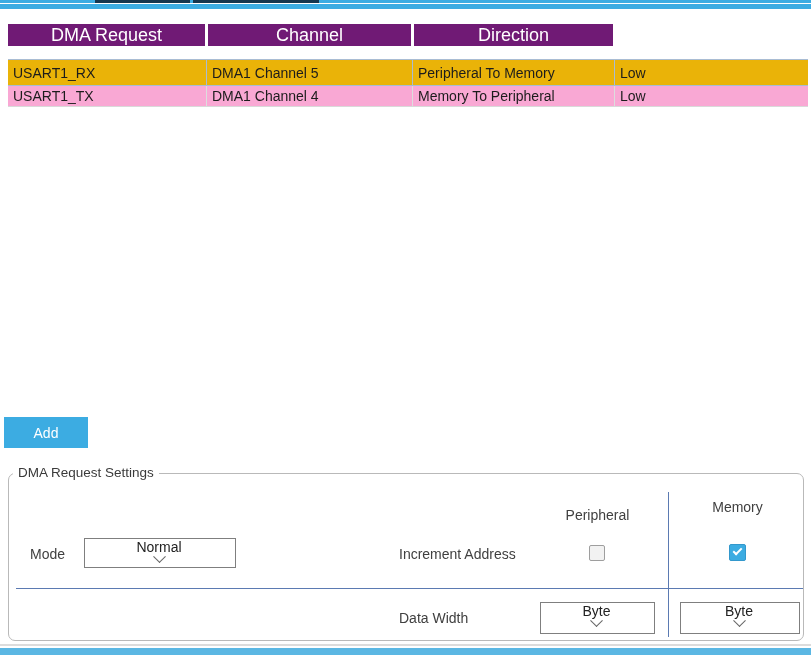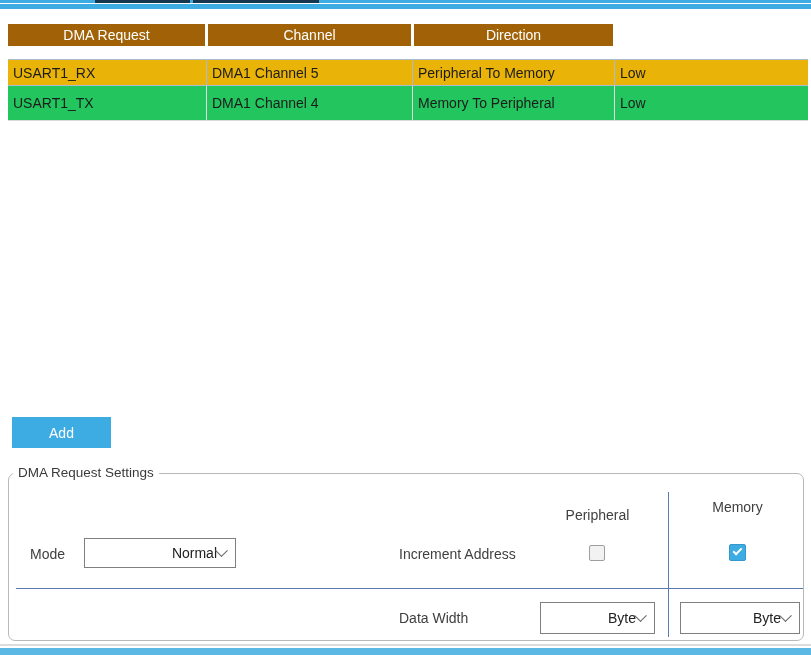--- a/index.html
+++ b/index.html
@@ -10,37 +10,37 @@
   
   .strip1 { position:absolute; left:0; top:0; width:811px; height:3px; background:#3CACE2; }
   .tab-dark { position:absolute; top:0; height:3px; background:#16364E; }
   .tab-dark.seg1 { left:95px; width:95px; }
   .tab-dark.seg2 { left:193px; width:126px; }
   .strip2 { position:absolute; left:0; top:4px; width:811px; height:5px; background:#3CACE2; }
 
   
   .thead { position:absolute; left:8px; top:24px; width:800px; height:22px;
            display:grid; grid-template-columns:197px 203px 199px 192px; column-gap:3px; }
-  .th { background:#a16207; color:#ffffff; font-size:14px; display:flex;
+  .th { background:#701a75; color:#ffffff; font-size:18px; display:flex;
         align-items:center; justify-content:center; }
   .tbody { position:absolute; left:8px; top:59px; width:800px; }
-  .trow { display:grid; grid-template-columns:198px 206px 202px 194px; height:35px; background:#22c55e; }
+  .trow { display:grid; grid-template-columns:198px 206px 202px 194px; height:21px; background:#f9a8d4; }
   .trow .td { display:flex; align-items:center; padding-left:5px; font-size:14px; color:#1c1c1c;
               border-left:1px solid #dddddd; white-space:nowrap; overflow:hidden; }
   .trow .td:first-child { border-left:none; }
   .trow { border-bottom:1px solid #d9d9d9; }
   .trow.selected { background:#eab308; border-top:1px solid #a9bcd3; border-bottom:1px solid #a9bcd3; height:27px; }
   .trow.selected .td { border-left:1px solid #a9bcd3; }
   .trow.selected .td:first-child { border-left:none; }
 
   
   .btn { position:absolute; top:417px; height:31px; background:#3CACE2; color:#ffffff;
          font-size:14px; border:none; display:flex; align-items:center; justify-content:center;
          cursor:pointer; font-family:inherit; }
-  .btn-add { left:12px; width:99px; }
+  .btn-add { left:4px; width:84px; }
   .btn-delete { left:115px; width:85px; }
 
   
   .groupbox { position:absolute; left:8px; top:473px; width:796px; height:168px;
               border:1px solid #b9b9b9; border-radius:7px; }
   .group-title { position:absolute; left:13px; top:465px; background:#ffffff; padding:0 5px;
                  font-size:13.5px; color:#3a3a3a; line-height:15px; }
 
   .col-header { position:absolute; top:499px; width:115px; text-align:center;
                 font-size:14px; color:#3f3f3f; }
@@ -49,22 +49,22 @@
 
   .vline { position:absolute; left:668px; top:492px; width:1px; height:145px; background:#5B7AB2; }
   .hline { position:absolute; left:16px; top:588px; width:787px; height:1px; background:#5B7AB2; }
 
   .lbl { position:absolute; font-size:14px; color:#404040; white-space:nowrap; }
   .lbl-mode { left:30px; top:546px; }
   .lbl-increment { left:399px; top:546px; }
   .lbl-datawidth { left:399px; top:610px; }
 
   .select { position:absolute; height:30px; background:#ffffff; border:1px solid #7f7f7f;
-            display:flex; align-items:center; justify-content:flex-end;
-            padding:0 9px 0 7px; font-size:14px; color:#222222; cursor:pointer; }
+            display:flex; align-items:center; justify-content:flex-start;
+            padding:0 9px 0 7px; font-size:14px; color:#222222; cursor:pointer;flex-direction:column; }
   .sel-mode { left:84px; top:538px; width:152px; }
   .sel-dw1 { left:540px; top:602px; width:115px; height:32px; }
   .sel-dw2 { left:680px; top:602px; width:120px; height:32px; }
   .chev { width:9px; height:9px; border-right:1.5px solid #666666; border-bottom:1.5px solid #666666;
           transform:rotate(45deg) translate(-2px,-2px); flex:none; }
 
   .checkbox { position:absolute; width:16px; height:16px; border:1px solid #9e9e9e;
               background:#f2f2f2; border-radius:2px; cursor:pointer; }
   .cb-peripheral { left:589px; top:545px; }
   .cb-memory { left:729px; top:544px; width:17px; height:17px; }

